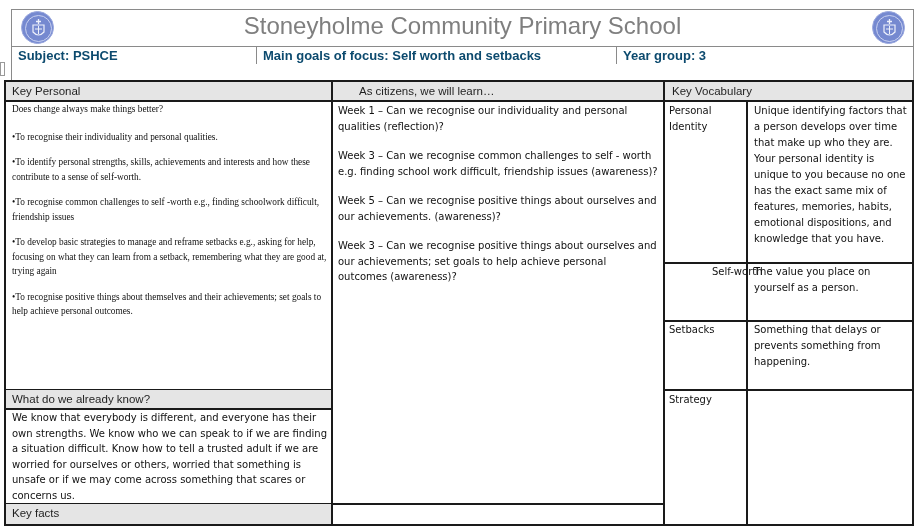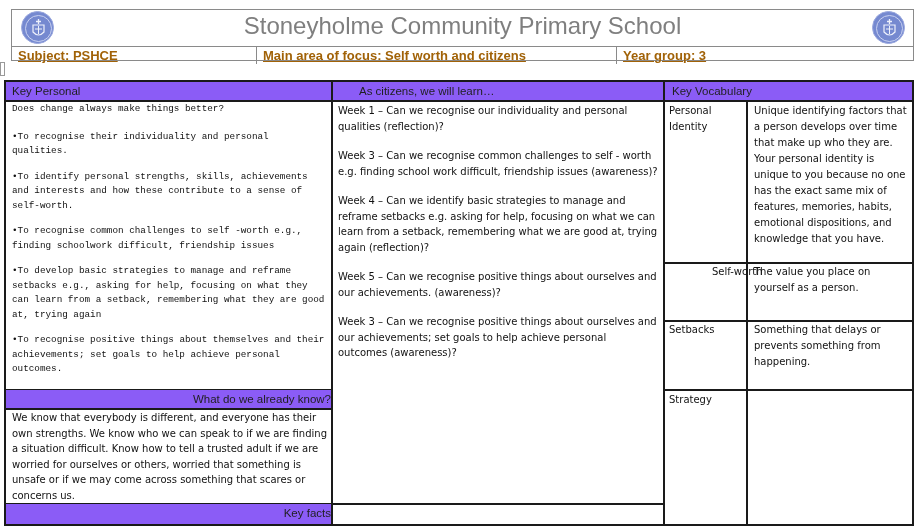--- a/index.html
+++ b/index.html
@@ -2,40 +2,40 @@
 <html><head>
 <meta charset="utf-8">
 <style>
   * { box-sizing: border-box; margin: 0; padding: 0; }
   html, body { width: 918px; height: 532px; background: #ffffff; overflow: hidden; }
   body { position: relative; font-family: "Liberation Sans", sans-serif; color: #1a1a1a; }
 
   .abs { position: absolute; }
 
   
-  .hdr-box { left: 11px; top: 9px; width: 903px; height: 52px; border: 1px solid #8a8a8a; }
+  .hdr-box { left: 11px; top: 9px; width: 903px; height: 72px; border: 1px solid #8a8a8a; }
   .hdr-title-row { left: 0; top: 0; width: 901px; height: 37px; border-bottom: 1px solid #8a8a8a; }
   .hdr-title { left: 0; top: 2px; width: 901px; text-align: center; font-size: 24px; color: #7f7f7f; font-family: "Liberation Sans", sans-serif; }
   .logo { width: 33px; height: 33px; border-radius: 50%; background: #7589d0; border: 1px solid #9aa8de; top: 1px; }
   .logo svg { width: 33px; height: 33px; display: block; }
   .logo-left { left: 9px; }
   .logo-right { left: 860px; }
   .sub-row { left: 0; top: 37px; width: 901px; height: 17px; }
-  .sub-cell { top: 0; height: 17px; font-size: 13px; font-weight: bold; color: #a16207; padding-left: 6px; line-height: 17px; text-decoration: underline; }
+  .sub-cell { top: 0; height: 17px; font-size: 13px; font-weight: bold; color: #0c4a6e; padding-left: 6px; line-height: 17px; }
   .sub-div { top: 0; width: 1px; height: 17px; background: #8a8a8a; }
 
   .small-marker { left: 0; top: 62px; width: 5px; height: 14px; border: 1px solid #999; background: #fff; }
 
   
   .tbl { left: 4px; top: 80px; width: 910px; height: 446px; border: 2px solid #1a1a1a; }
-  .pink { background: #8b5cf6; text-align: right; }
+  .pink { background: #e5e5e5; }
   .pink-hdr { font-family: "Liberation Sans", sans-serif; font-size: 11.5px; color: #1f1f1f; padding-left: 6px; line-height: 18px; }
 
   .txt { font-family: "DejaVu Sans", sans-serif; font-size: 10px; line-height: 15.5px; color: #111; }
-  .txt-sm { font-family: Liberation Mono, monospace; font-size: 9.3px; line-height: 14.5px; color: #111; }
+  .txt-sm { font-family: Liberation Serif, serif; font-size: 9.3px; line-height: 14.5px; color: #111; }
   .hline { height: 1.5px; background: #1a1a1a; }
   .vline { width: 1.5px; background: #1a1a1a; }
 
   p.para { margin-bottom: 14px; }
   .ktxt p { margin-bottom: 11px; }
 </style>
 </head>
 <body>
 
 <div class="abs hdr-box">
@@ -54,21 +54,21 @@
         <circle cx="16.5" cy="16.5" r="13" fill="none" stroke="#c9d1f0" stroke-width="1"></circle>
         <path d="M16.5 7 L16.5 12 M14 9.5 L19 9.5" stroke="#eef1fb" stroke-width="1.3"></path>
         <path d="M11 13 L22 13 L22 20 Q16.5 26 11 20 Z" fill="none" stroke="#eef1fb" stroke-width="1.2"></path>
         <path d="M16.5 14 L16.5 22 M13 17 L20 17" stroke="#eef1fb" stroke-width="1"></path>
       </svg>
     </div>
   </div>
   <div class="abs sub-row">
     <div class="abs sub-cell" style="left:0;width:244px;">Subject: PSHCE</div>
     <div class="abs sub-div" style="left:244px;"></div>
-    <div class="abs sub-cell" style="left:245px;width:359px;">Main area of focus: Self worth and citizens</div>
+    <div class="abs sub-cell" style="left:245px;width:359px;">Main goals of focus: Self worth and setbacks</div>
     <div class="abs sub-div" style="left:604px;"></div>
     <div class="abs sub-cell" style="left:605px;width:296px;">Year group: 3</div>
   </div>
 </div>
 
 <div class="abs small-marker"></div>
 
 <div class="abs tbl">
 
   <div class="abs pink" style="left:0;top:0;width:906px;height:18px;"></div>
@@ -93,21 +93,20 @@
   <div class="abs pink pink-hdr" style="left:0;top:308px;width:325px;height:18px;">What do we already know?</div>
   <div class="abs hline" style="left:0;top:326px;width:325px;"></div>
   <div class="abs txt" style="left:6px;top:328px;width:318px;">We know that everybody is different, and everyone has their own strengths. We know who we can speak to if we are finding a situation difficult. Know how to tell a trusted adult if we are worried for ourselves or others, worried that something is unsafe or if we may come across something that scares or concerns us.</div>
 
   <div class="abs hline" style="left:0;top:421px;width:657px;"></div>
   <div class="abs pink pink-hdr" style="left:0;top:422px;width:325px;height:20px;line-height:18px;">Key facts</div>
 
   <div class="abs txt" style="left:332px;top:21px;width:320px;">
     <p class="para">Week 1 – Can we recognise our individuality and personal qualities (reflection)?</p>
     <p class="para">Week 3 – Can we recognise common challenges to self - worth e.g. finding school work difficult, friendship issues (awareness)?</p>
-    <p class="para">Week 4 – Can we identify basic strategies to manage and reframe setbacks e.g. asking for help, focusing on what we can learn from a setback, remembering what we are good at, trying again (reflection)?</p>
     <p class="para">Week 5 – Can we recognise positive things about ourselves and our achievements. (awareness)?</p>
     <p class="para">Week 3 – Can we recognise positive things about ourselves and our achievements; set goals to help achieve personal outcomes (awareness)?</p>
   </div>
 
   <div class="abs vline" style="left:740px;top:18px;height:424px;"></div>
   <div class="abs hline" style="left:657px;top:180px;width:249px;"></div>
   <div class="abs hline" style="left:657px;top:238px;width:249px;"></div>
   <div class="abs hline" style="left:657px;top:307px;width:249px;"></div>
 
   <div class="abs txt" style="left:663px;top:21px;width:74px;">Personal Identity</div>

